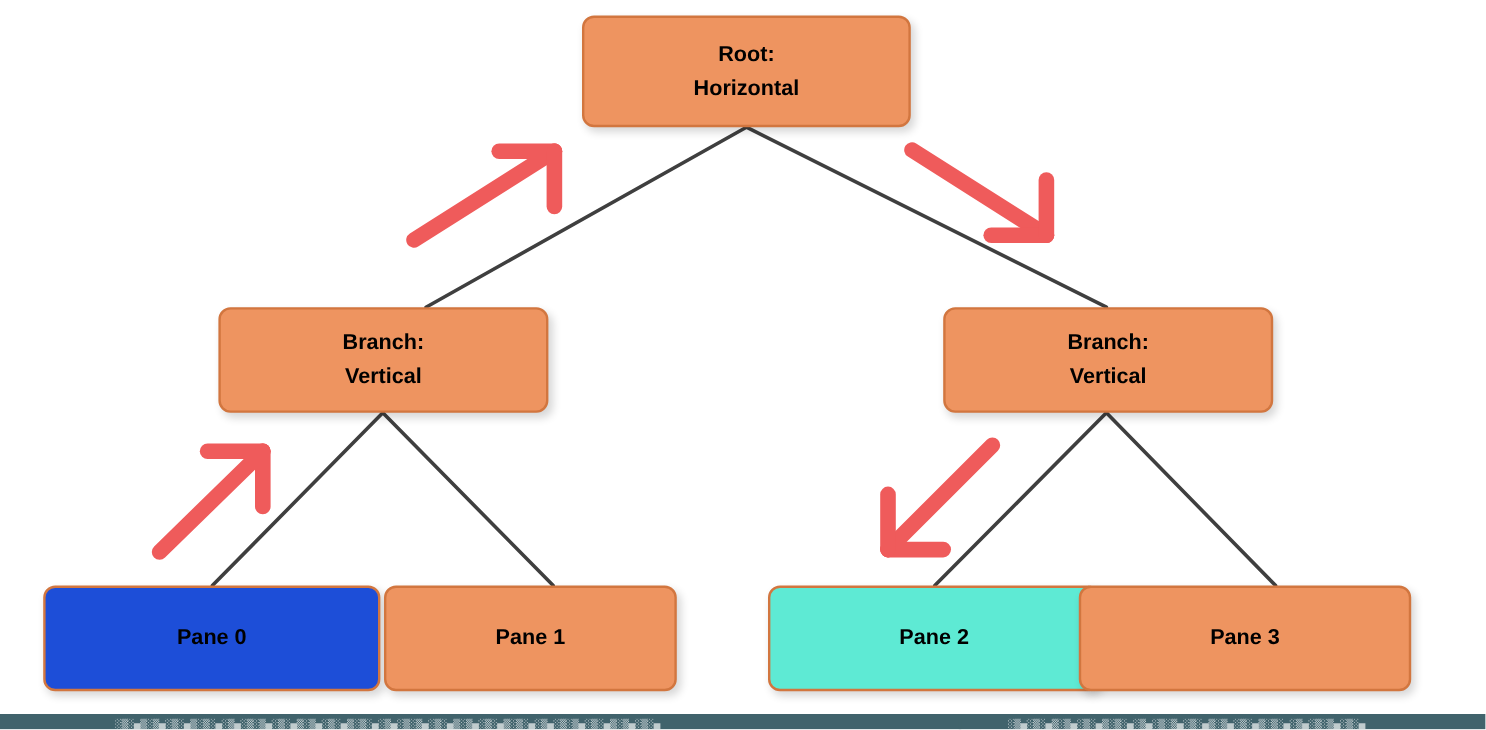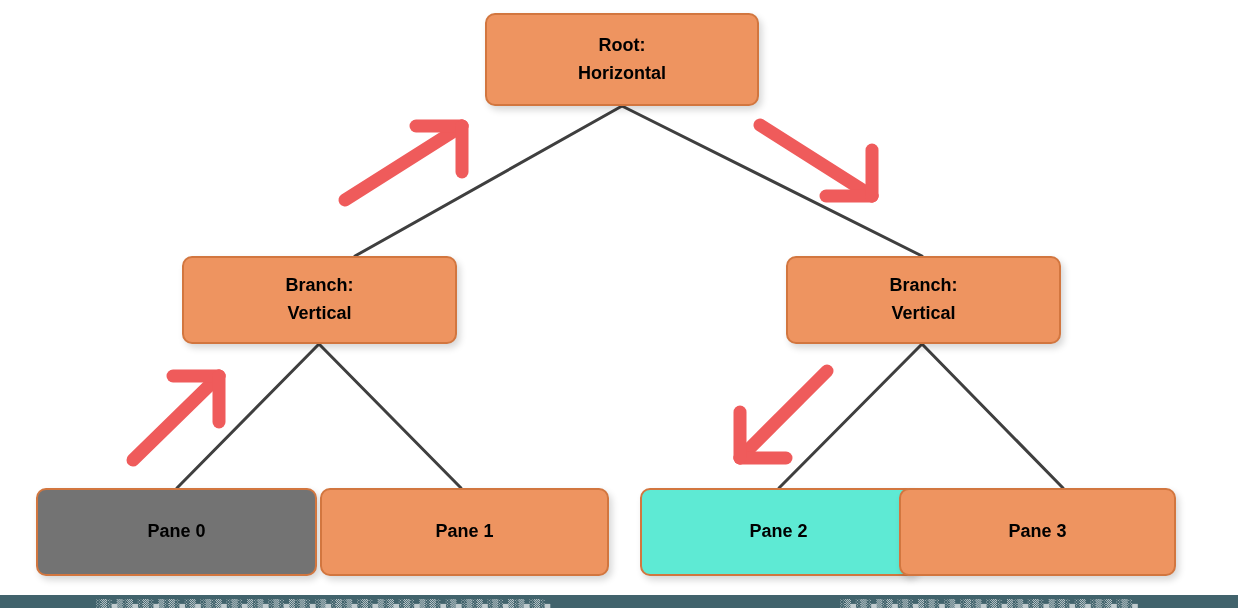--- a/index.html
+++ b/index.html
@@ -125,25 +125,25 @@
   <div class="node" id="node-branch-left" style="left: 182px; top: 256px; width: 275px; height: 88px; background: rgb(238, 148, 96); border-color: rgb(210, 118, 63); color: rgb(0, 0, 0);">
     <span class="label">Branch:
 Vertical</span>
   </div>
 
   <div class="node" id="node-branch-right" style="left: 786px; top: 256px; width: 275px; height: 88px; background: rgb(238, 148, 96); border-color: rgb(210, 118, 63); color: rgb(0, 0, 0);">
     <span class="label">Branch:
 Vertical</span>
   </div>
 
-  <div class="node" id="node-pane-0" style="left: 36px; top: 488px; width: 281px; height: 88px; background: #737373; border-color: rgb(210, 118, 63); color: rgb(0, 0, 0);">
+  <div class="node" id="node-pane-0" style="left: 36px; top: 488px; width: 281px; height: 88px; background: #1d4ed8; border-color: rgb(210, 118, 63); color: rgb(0, 0, 0);">
     <span class="label">Pane 0</span>
   </div>
 
-  <div class="node" id="node-pane-1" style="left: 320px; top: 488px; width: 289px; height: 88px; background: rgb(238, 148, 96); border-color: rgb(210, 118, 63); color: rgb(0, 0, 0);">
+  <div class="node" id="node-pane-1" style="left: 320px; top: 488px; width: 244px; height: 88px; background: rgb(238, 148, 96); border-color: rgb(210, 118, 63); color: rgb(0, 0, 0);">
     <span class="label">Pane 1</span>
   </div>
 
   <div class="node" id="node-pane-2" style="left: 640px; top: 488px; width: 277px; height: 88px; background: #5eead4; border-color: rgb(210, 118, 63); color: rgb(0, 0, 0);">
     <span class="label">Pane 2</span>
   </div>
 
   <div class="node" id="node-pane-3" style="left: 899px; top: 488px; width: 277px; height: 88px; background: rgb(238, 148, 96); border-color: rgb(210, 118, 63); color: rgb(0, 0, 0);">
     <span class="label">Pane 3</span>
   </div>

